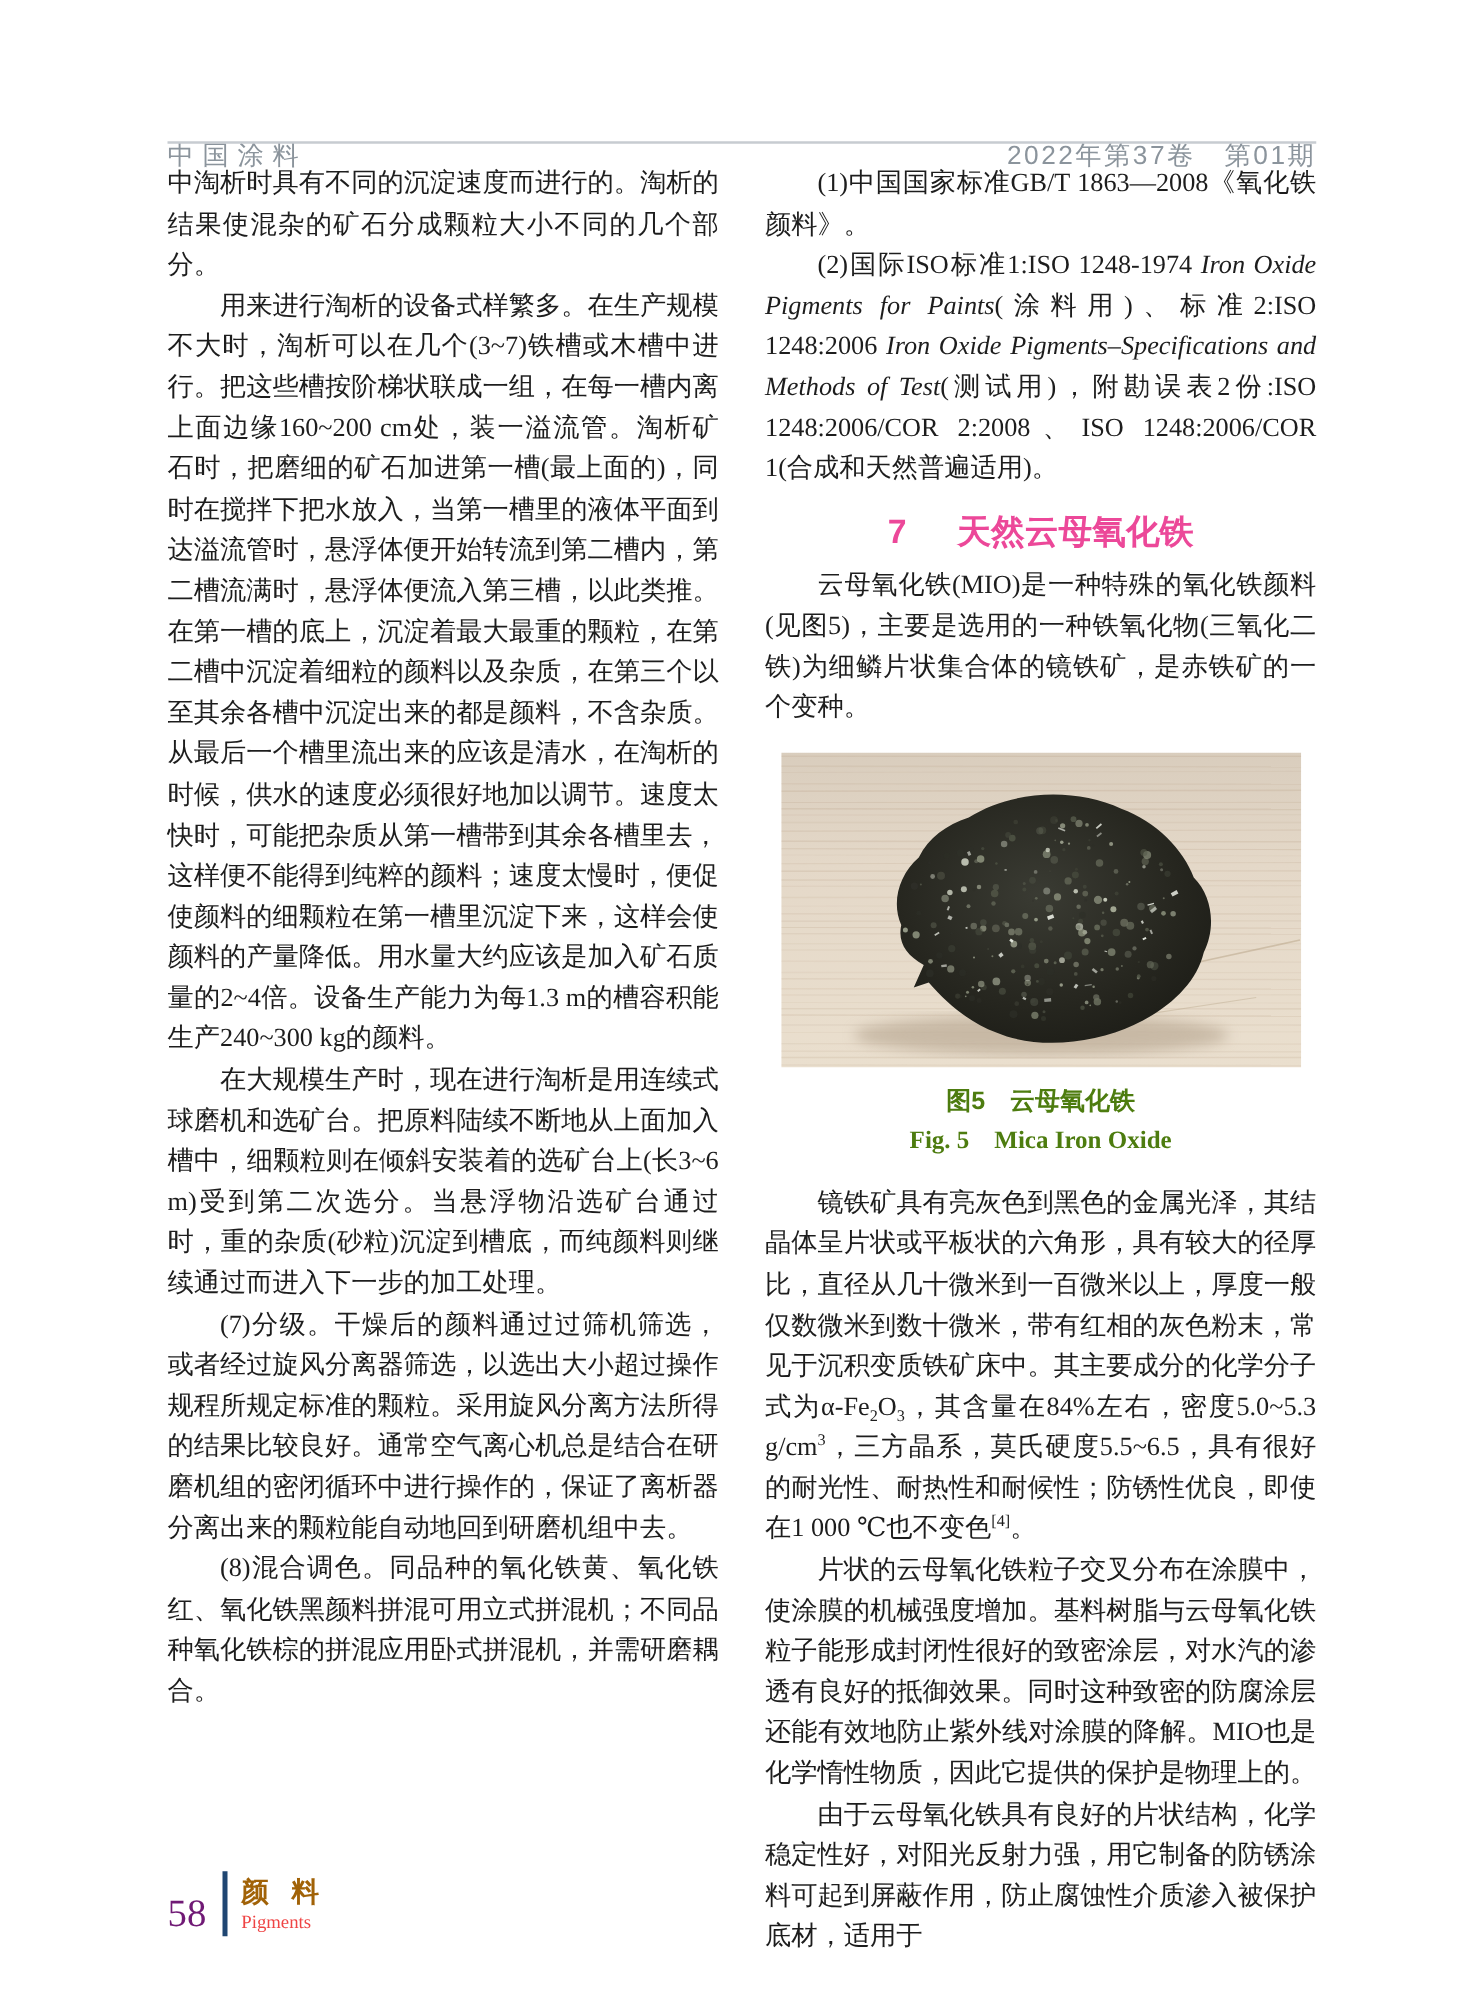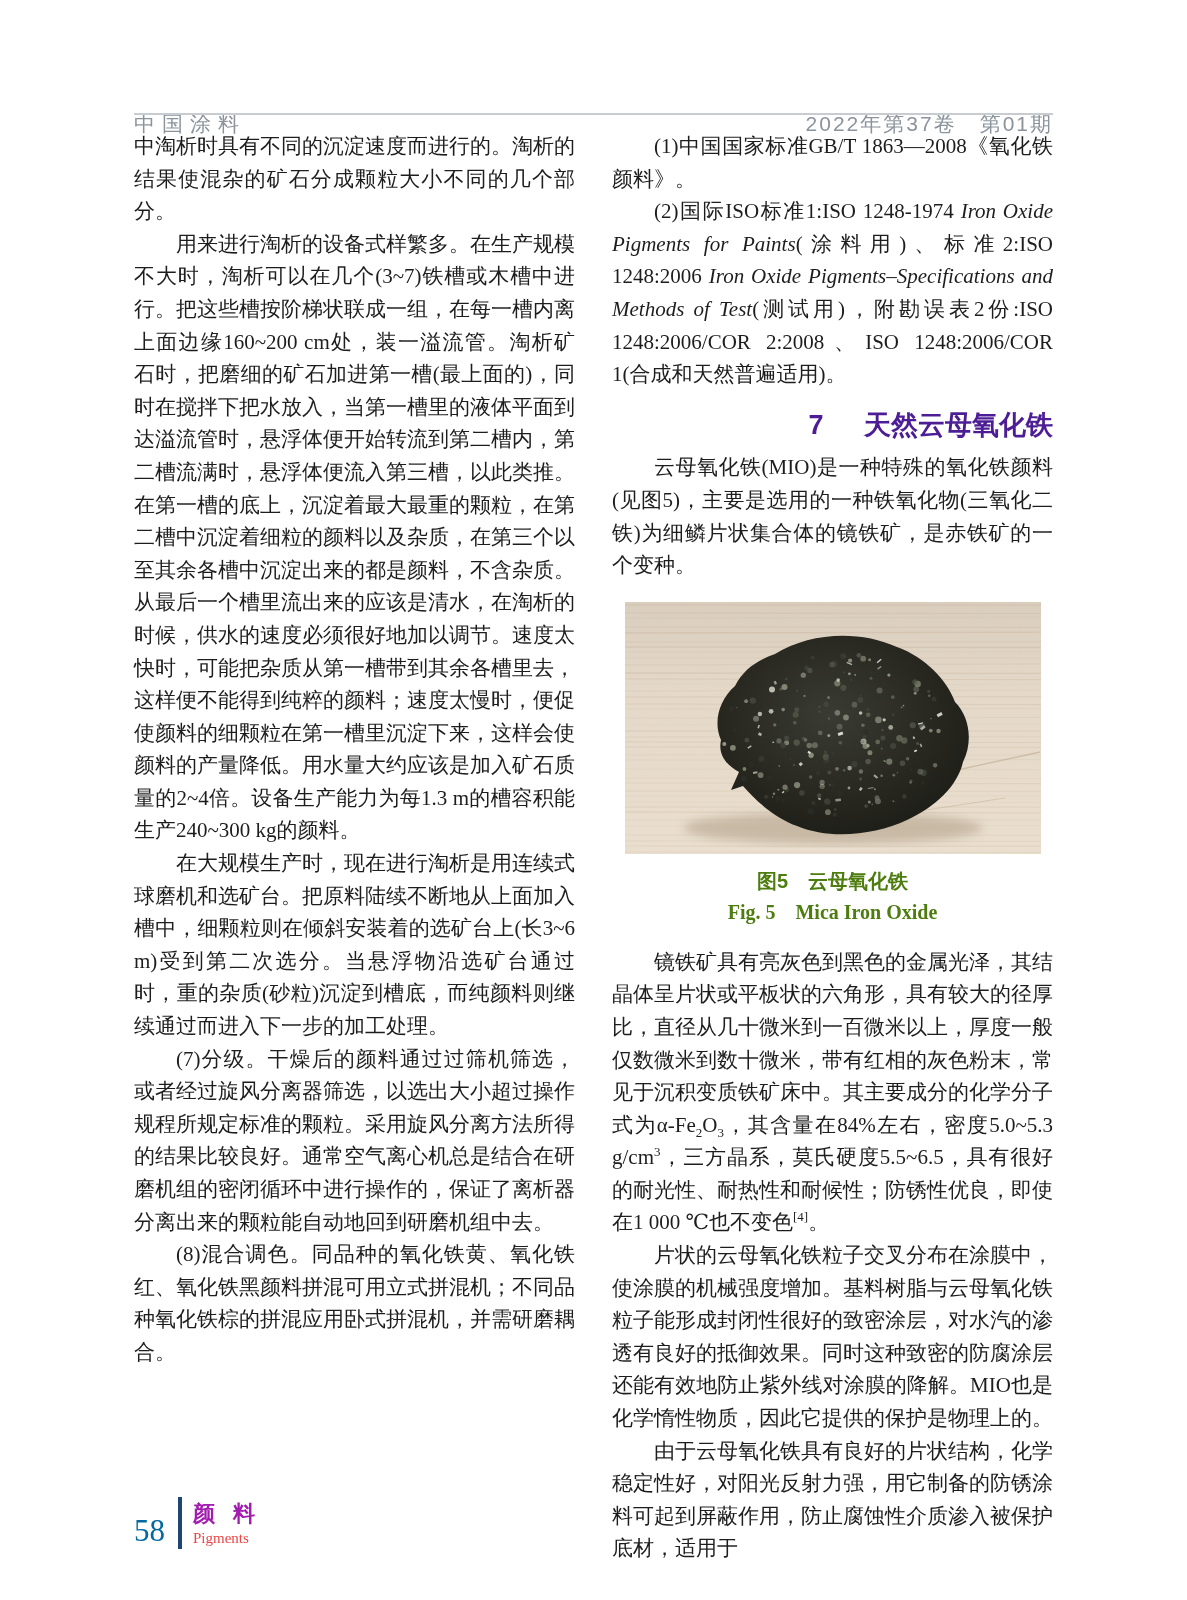--- a/index.html
+++ b/index.html
@@ -24,45 +24,45 @@
     position:absolute;top:130px;left:134px;width:919px;
     display:flex;gap:37px;
   }
   .col{width:441px;font-size:21px;line-height:32.6px;text-align:justify;}
   .para{margin:0;text-indent:2em;}
   .para.noindent{text-indent:0;}
   .para i{font-style:italic;}
   .para sup,.para sub{font-size:13px;line-height:0;}
   .sec-heading{
     font-family:"Liberation Sans","DejaVu Sans",sans-serif;
-    font-weight:bold;color:#4c1d95;font-size:22px;
-    margin:6px 0 4px 0;text-indent:0;text-align:right;
+    font-weight:bold;color:#ec4899;font-size:22px;
+    margin:6px 0 4px 0;text-indent:0;text-align:center;
   }
   .sec-heading .sec-num{margin-right:1.1em;}
   .sec-heading.lg{font-size:27px;margin:18px 0 10px 0;}
   .sec-heading.lg .sec-num{margin-right:1.5em;}
   figure{margin:20px 0 8px 0;}
   .photo-wrap{width:416px;height:252px;margin:0 auto;}
   .caption{text-align:center;font-weight:bold;font-size:20px;line-height:31px;color:#4d7c0f;margin-top:12px;}
   .caption-cn{font-family:"Liberation Sans","DejaVu Sans",sans-serif;font-weight:bold;}
   .caption-en{font-family:"Liberation Serif","DejaVu Serif",serif;}
   .fig-gap{height:10px;}
   .page-footer{
     position:absolute;left:134px;top:1497px;
     display:flex;align-items:center;
   }
   .page-number{
     font-family:"Liberation Serif","DejaVu Serif",serif;
-    font-size:31px;color:#0369a1;margin-right:13px;align-self:flex-end;
+    font-size:31px;color:#701a75;margin-right:13px;align-self:flex-end;
   }
   .footer-bar{width:4px;height:52px;background:#1f4672;margin-right:11px;}
   .footer-section{display:flex;flex-direction:column;justify-content:center;}
   .footer-section-cn{
     font-family:"Liberation Sans","DejaVu Sans",sans-serif;
-    font-weight:bold;font-size:22px;color:#a21caf;letter-spacing:6px;
+    font-weight:bold;font-size:22px;color:#a16207;letter-spacing:6px;
   }
   .footer-section-en{
     font-family:"Liberation Serif","DejaVu Serif",serif;
     font-size:15px;color:#ef4444;margin-top:1px;
   }
 </style>
 </head>
 <body>
 
 <div class="page-header">

